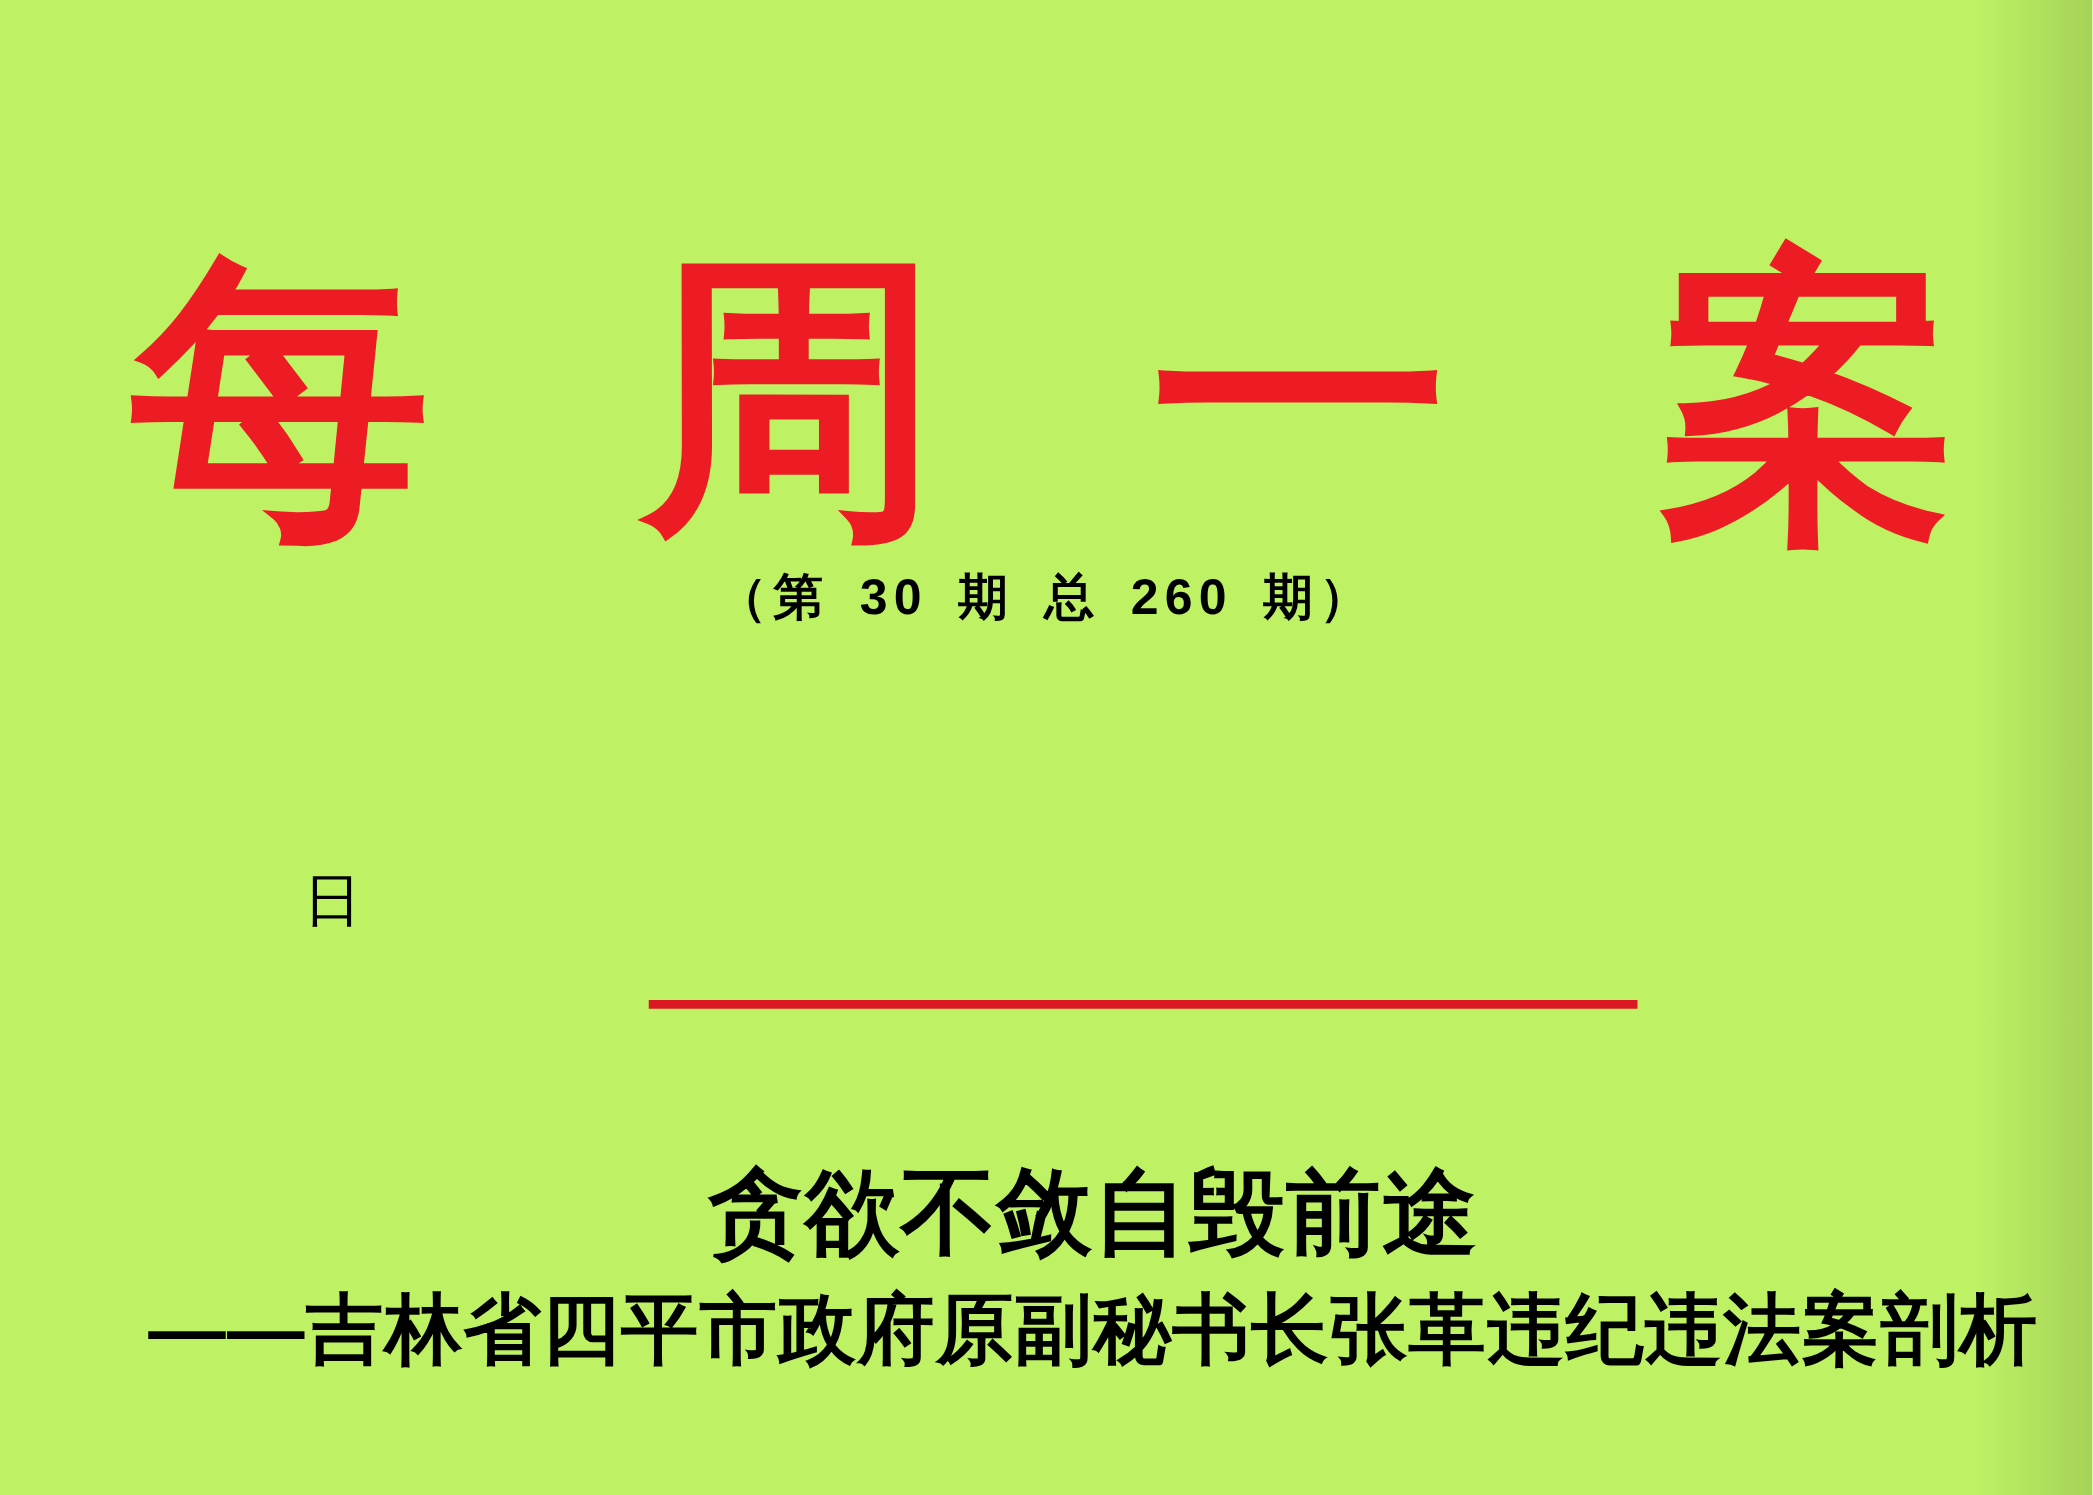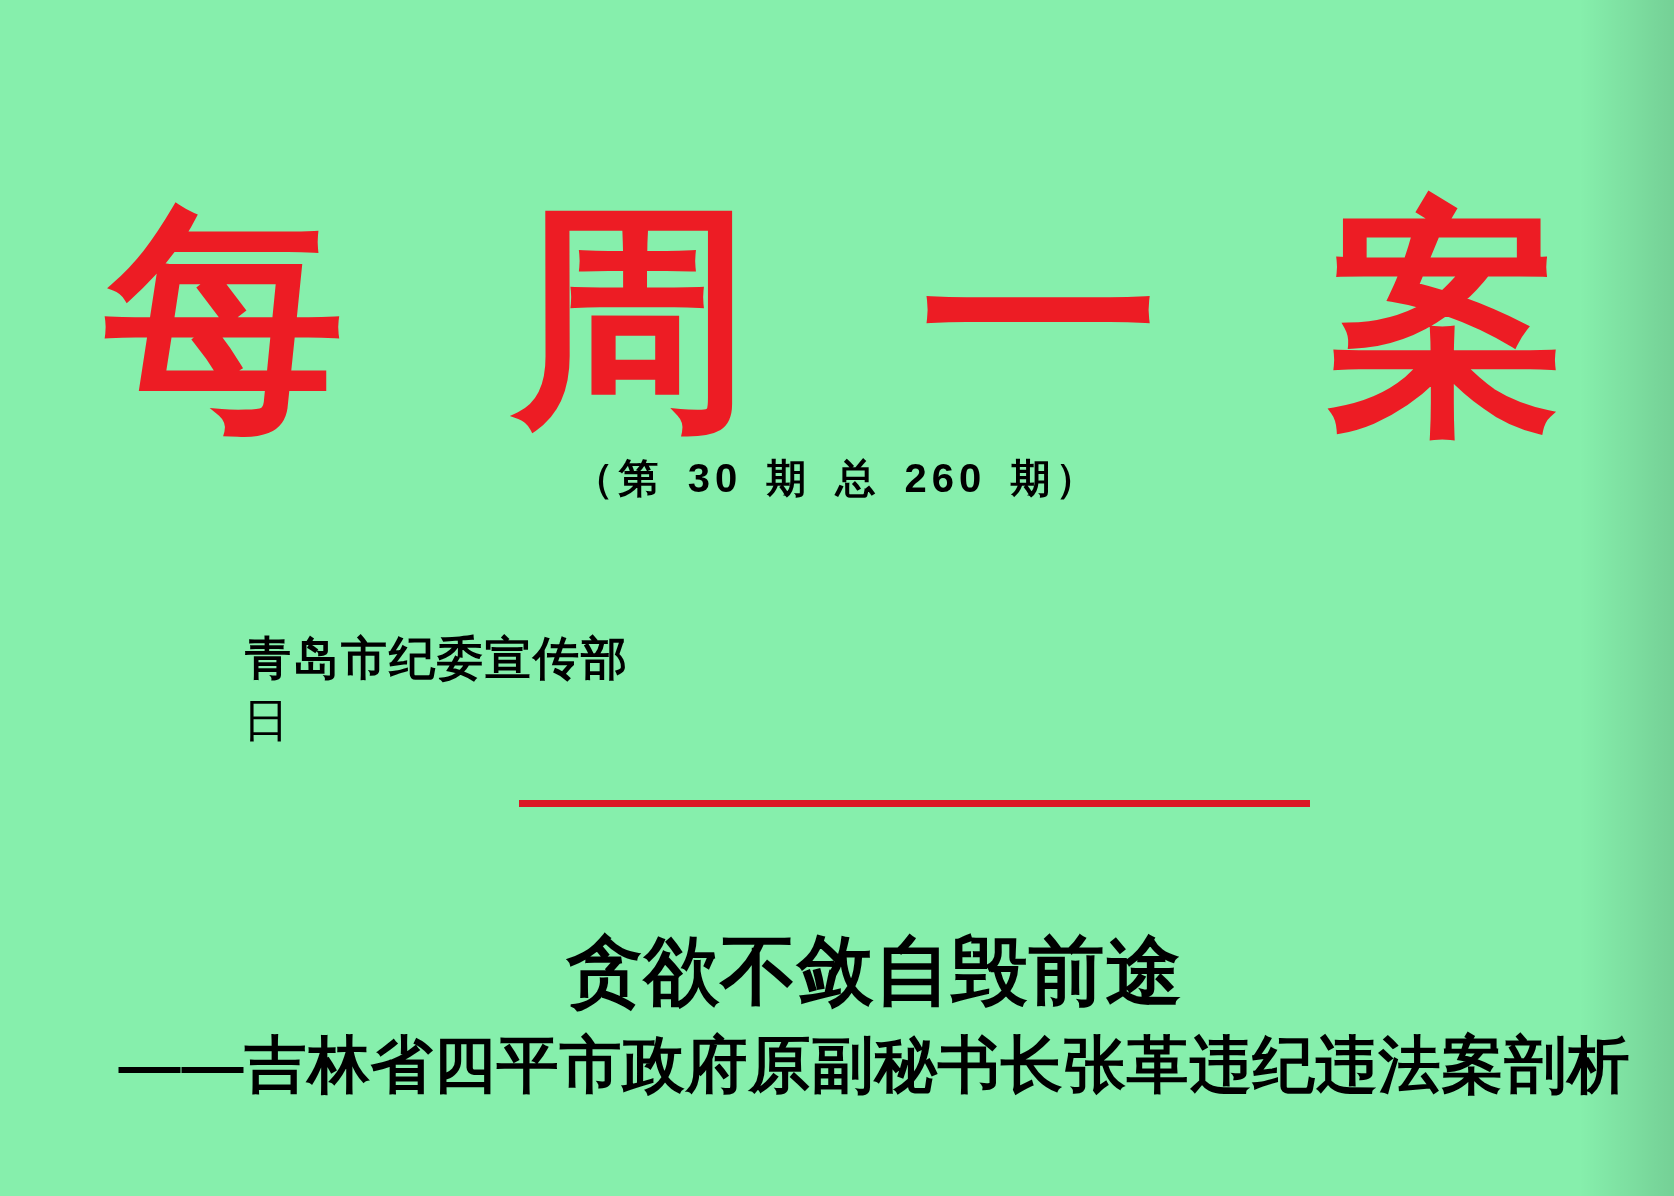--- a/index.html
+++ b/index.html
@@ -4,21 +4,21 @@
 <style>
   html, body {
     margin: 0;
     padding: 0;
     background: #ffffff;
   }
   .page {
     position: relative;
     width: 1674px;
     height: 1196px;
-    background: #86efac;
+    background: #bef264;
     overflow: hidden;
     font-family: "Liberation Sans", sans-serif;
     color: #000000;
   }
   
   .edge-shadow {
     position: absolute;
     top: 0;
     right: 0;
     bottom: 0;
@@ -120,21 +120,20 @@
 </head>
 <body>
 
 <div class="page">
 
   <div class="masthead-title" style="color: rgb(237, 28, 36);">每 周 一 案</div>
 
   <div class="issue-line">（第 30 期  总 260 期）</div>
 
   <div class="meta-row">
-    <span class="org-name">青岛市纪委宣传部</span>
   </div>
 
   <div class="date-wrap-row">日</div>
 
   <hr class="red-divider" style="background: rgb(220, 24, 37);">
 
   <div class="article-heading article-title">贪欲不敛自毁前途</div>
 
   <div class="article-heading article-subtitle">——吉林省四平市政府原副秘书长张革违纪违法案剖析</div>
 

